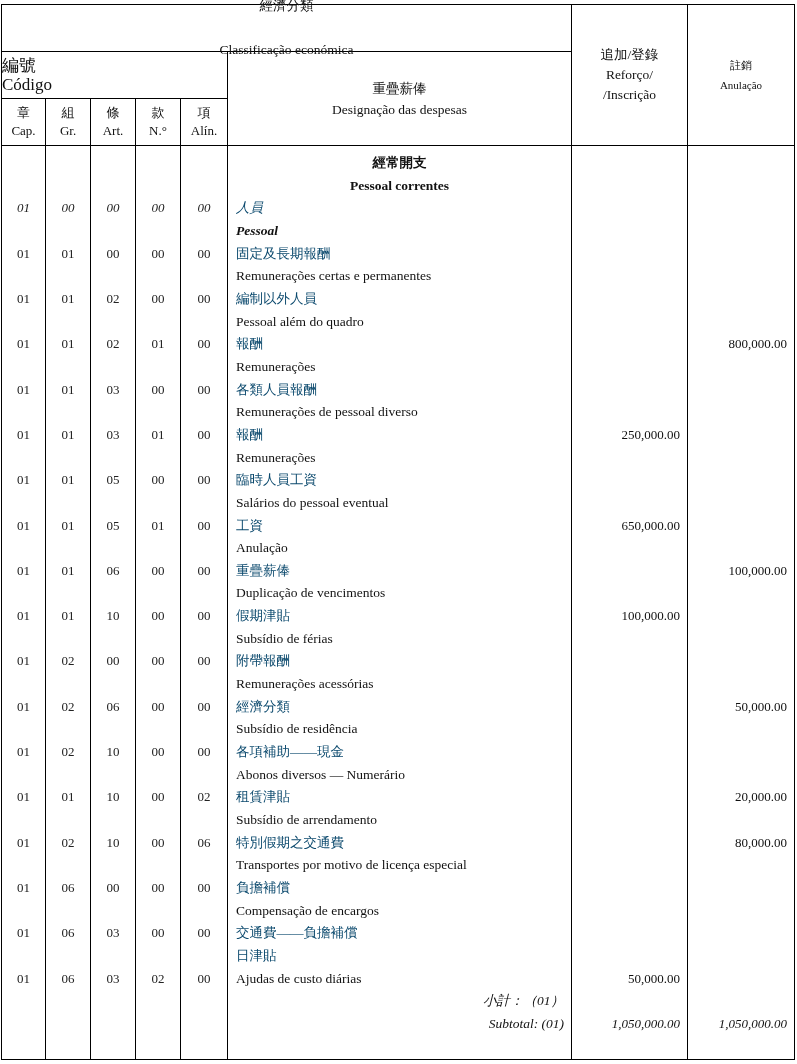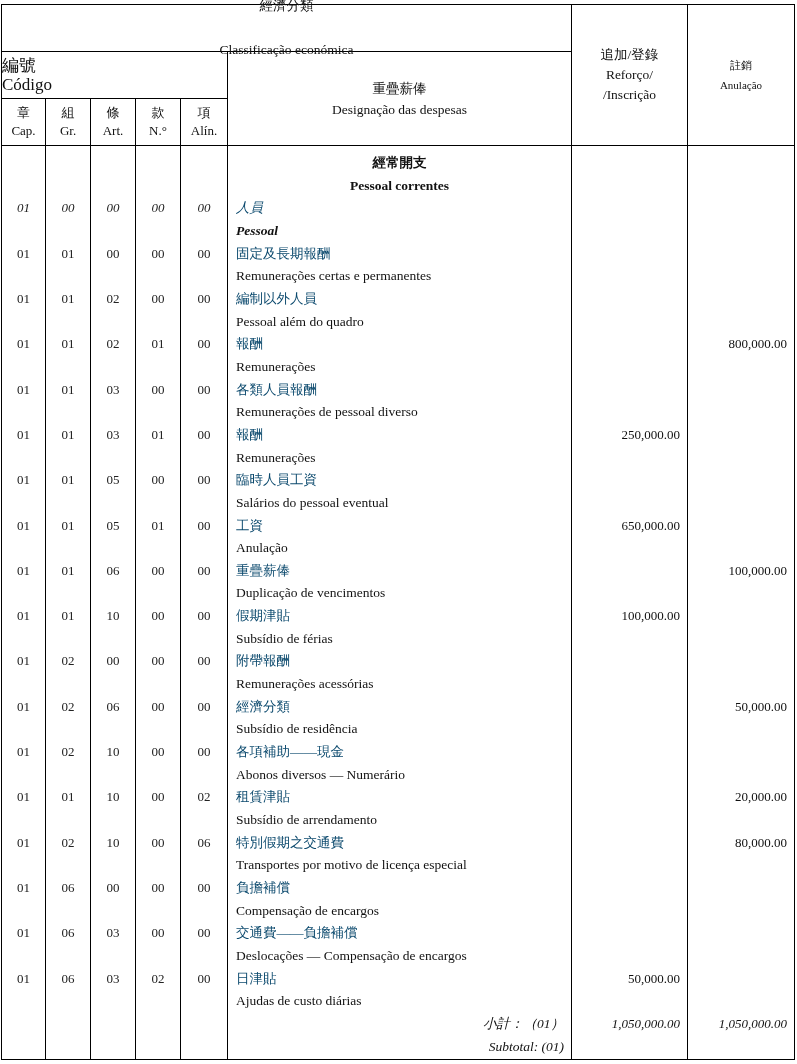--- a/index.html
+++ b/index.html
@@ -336,21 +336,20 @@
         <div class="bline nm">Subsídio de residência</div>
         <div class="bline nm zhn">各項補助——現金</div>
         <div class="bline nm">Abonos diversos — Numerário</div>
         <div class="bline nm zhn">租賃津貼</div>
         <div class="bline nm">Subsídio de arrendamento</div>
         <div class="bline nm zhn">特別假期之交通費</div>
         <div class="bline nm">Transportes por motivo de licença especial</div>
         <div class="bline nm zhn">負擔補償</div>
         <div class="bline nm">Compensação de encargos</div>
         <div class="bline nm zhn">交通費——負擔補償</div>
-        <div class="bline nm">Deslocações — Compensação de encargos</div>
         <div class="bline nm zhn">日津貼</div>
         <div class="bline nm">Ajudas de custo diárias</div>
         <div class="bline r i">小計：（01）</div>
         <div class="bline r i">Subtotal: (01)</div>
       </div>
       <div class="bcol" style="width: 116px;">
         <div class="bline"></div>
         <div class="bline"></div>
         <div class="bline"></div>
         <div class="bline"></div>

